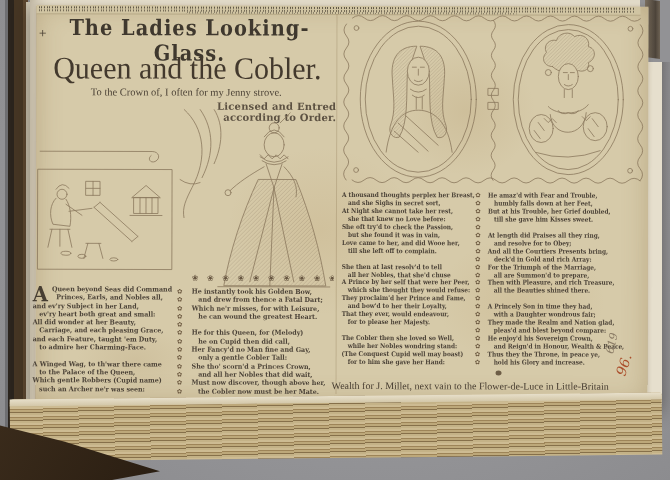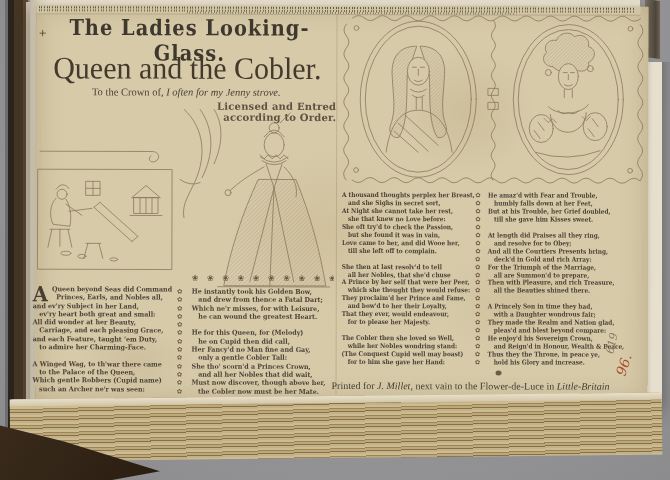--- a/index.html
+++ b/index.html
@@ -34,36 +34,36 @@
 
   
   .gothic{font-family:"DejaVu Serif", serif;font-weight:700;color:#3f382e;}
   .title1{left:4px;top:9px;width:298px;text-align:center;font-size:19px;letter-spacing:1px;
           transform:scale(1.02,1.15);transform-origin:50% 0;}
   .crossmark{left:2px;top:22px;font-size:10px;color:#4a4034;}
   .orthe{left:0;top:36px;width:300px;text-align:center;font-size:9px;letter-spacing:7px;color:#564a3b;}
   .title2{left:0;top:45px;width:302px;text-align:center;font-size:30px;color:#43392d;
           transform:scaleY(1.04);transform-origin:50% 0;white-space:nowrap;}
   .tune{left:0;top:81px;width:300px;text-align:center;font-size:10.5px;color:#4c4236;}
-  .tune .it{font-style:italic;}
+  .tune .it{}
   .license{left:120px;top:95px;width:180px;text-align:right;font-family:"DejaVu Serif",serif;
            font-weight:700;font-size:7px;color:#5c5142;letter-spacing:.2px;}
 
   
   .col{font-family:"DejaVu Serif", serif;font-weight:700;color:#4c4338;white-space:pre;
        transform-origin:0 0;}
   .c12{font-size:6.8px;line-height:8.3px;transform:scaleX(.93);}
   .c34{font-size:6.6px;line-height:7.95px;transform:scaleX(.88);}
   .dropcap::first-letter{float:left;font-size:21px;line-height:15px;margin:1px 2px 0 0;color:#473e32;}
   .orncol{font-family:"DejaVu Sans", sans-serif;font-size:6.5px;color:#6e5b42;white-space:pre;text-align:center;}
   .o1{line-height:8.3px;} .o2{line-height:7.95px;}
   .ornband{font-family:"DejaVu Sans", sans-serif;font-size:8px;color:#665razz;color:#665540;letter-spacing:3px;white-space:nowrap;}
 
   .imprint{left:296px;top:374px;width:316px;font-size:10px;color:#463c30;white-space:nowrap;}
-  .imprint .it{font-style:italic;}
+  .imprint .it{}
 
   .hand{font-family:"DejaVu Serif", serif;font-style:italic;}
   .pencilnum{left:566px;top:330px;font-size:11px;color:#8b7c66;transform:rotate(-78deg);}
   .inknum{left:577px;top:350px;font-size:14px;color:#ab4f2c;transform:rotate(-72deg);}
 
   svg{overflow:visible;}
   .wc{stroke:#857257;stroke-width:.8;fill:none;stroke-linecap:round;stroke-linejoin:round;opacity:.92;}
 </style>
 </head>
 <body>
@@ -289,21 +289,21 @@
 
 A Princely Son in time they had,
    with a Daughter wondrous fair;
 They made the Realm and Nation glad,
    pleas'd and blest beyond compare:
 He enjoy'd his Sovereign Crown,
    and Reign'd in Honour, Wealth &amp; Peace,
 Thus they the Throne, in peace ye,
    hold his Glory and increase.</div>
 
-    <div class="abs imprint"><span>Printed for </span><span class="it">J. Millet,</span><span> next vain to the Flower-de-Luce in </span><span class="it">Little-Britain</span></div>
+    <div class="abs imprint"><span>Wealth for </span><span class="it">J. Millet,</span><span> next vain to the Flower-de-Luce in </span><span class="it">Little-Britain</span></div>
 
     <div class="abs hand pencilnum">619</div>
     <div class="abs hand inknum">96.</div>
   </div>
 
   <div class="abs page-block"></div>
   <div class="abs cover-corner"></div>
 
 </div>
 

